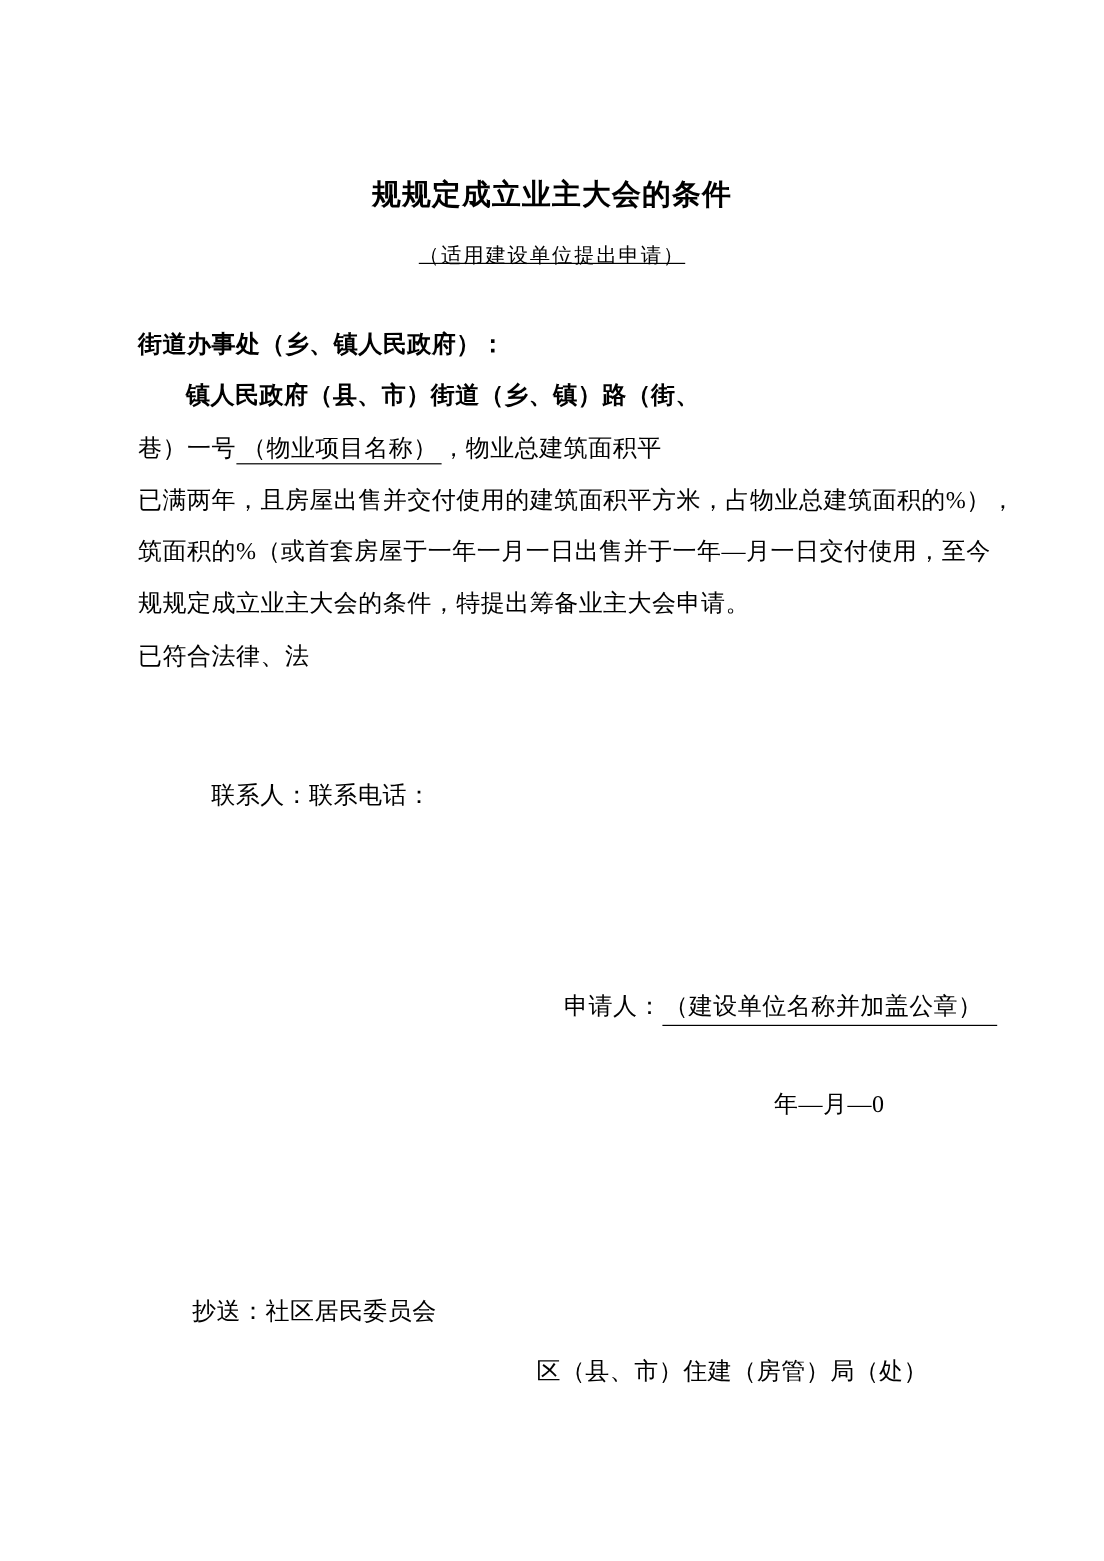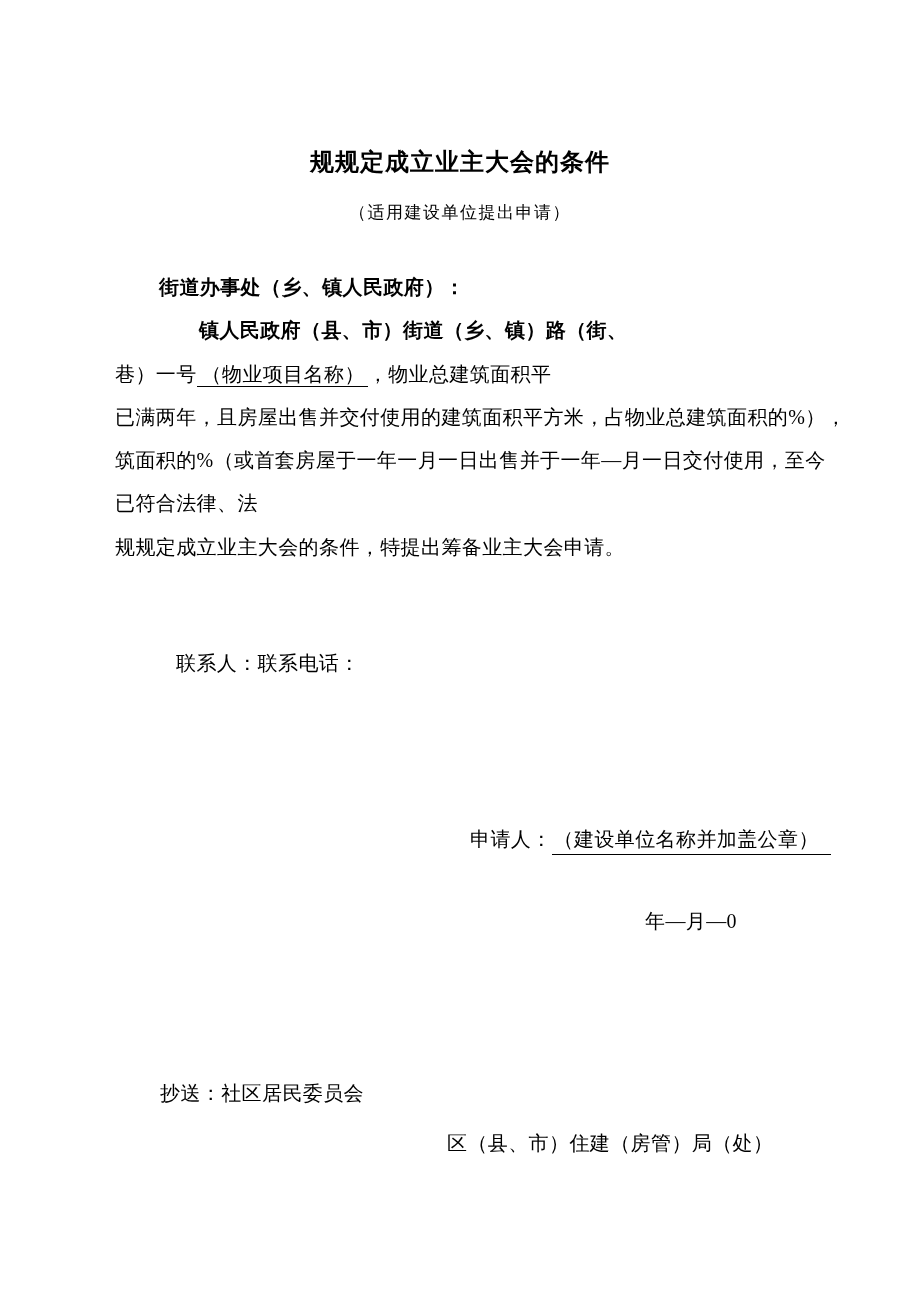--- a/index.html
+++ b/index.html
@@ -34,37 +34,37 @@
   }
   .doc-subtitle {
     position: absolute;
     top: 201px;
     left: 0;
     width: 920px;
     text-align: center;
     font-size: 17px;
     letter-spacing: 1.5px;
     white-space: nowrap;
+    text-decoration: underline;
   }
   .body-block {
     position: absolute;
     top: 266px;
     left: 115px;
     width: 706px;
   }
   .body-line {
     height: 43.3px;
     line-height: 43.3px;
     font-size: 20px;
     letter-spacing: 0.4px;
     white-space: nowrap;
   }
   .bold-line {
     font-weight: 700;
-    margin-left: 44px;
   }
   .indent-2 {
     text-indent: 2em;
   }
   .u-blank {
     border-bottom: 1.5px solid #000000;
     padding: 0 3px 1px 5px;
   }
   .u-blank-wide {
     border-bottom: 1.5px solid #000000;
@@ -98,23 +98,23 @@
 
     <div class="body-line bold-line indent-2">镇人民政府（县、市）街道（乡、镇）路（街、</div>
 
     <div class="body-line"><span>巷）一号</span><span class="u-blank">（物业项目名称）</span><span>，物业总建筑面积平</span></div>
 
 
     <div class="body-line">已满两年，且房屋出售并交付使用的建筑面积平方米，占物业总建筑面积的%），</div>
 
     <div class="body-line">筑面积的%（或首套房屋于一年一月一日出售并于一年—月一日交付使用，至今</div>
 
+    <div class="body-line">规规定成立业主大会的条件，特提出筹备业主大会申请。</div>
+
     <div class="body-line">已符合法律、法</div>
-
-    <div class="body-line">规规定成立业主大会的条件，特提出筹备业主大会申请。</div>
   </div>
 
   <div class="abs-line contact-line">联系人：联系电话：</div>
 
   <div class="abs-line applicant-line"><span>申请人：</span><span class="u-blank-wide">（建设单位名称并加盖公章）</span></div>
 
   <div class="abs-line date-line">年—月—0</div>
 
   <div class="abs-line cc-line">抄送：社区居民委员会</div>
 

